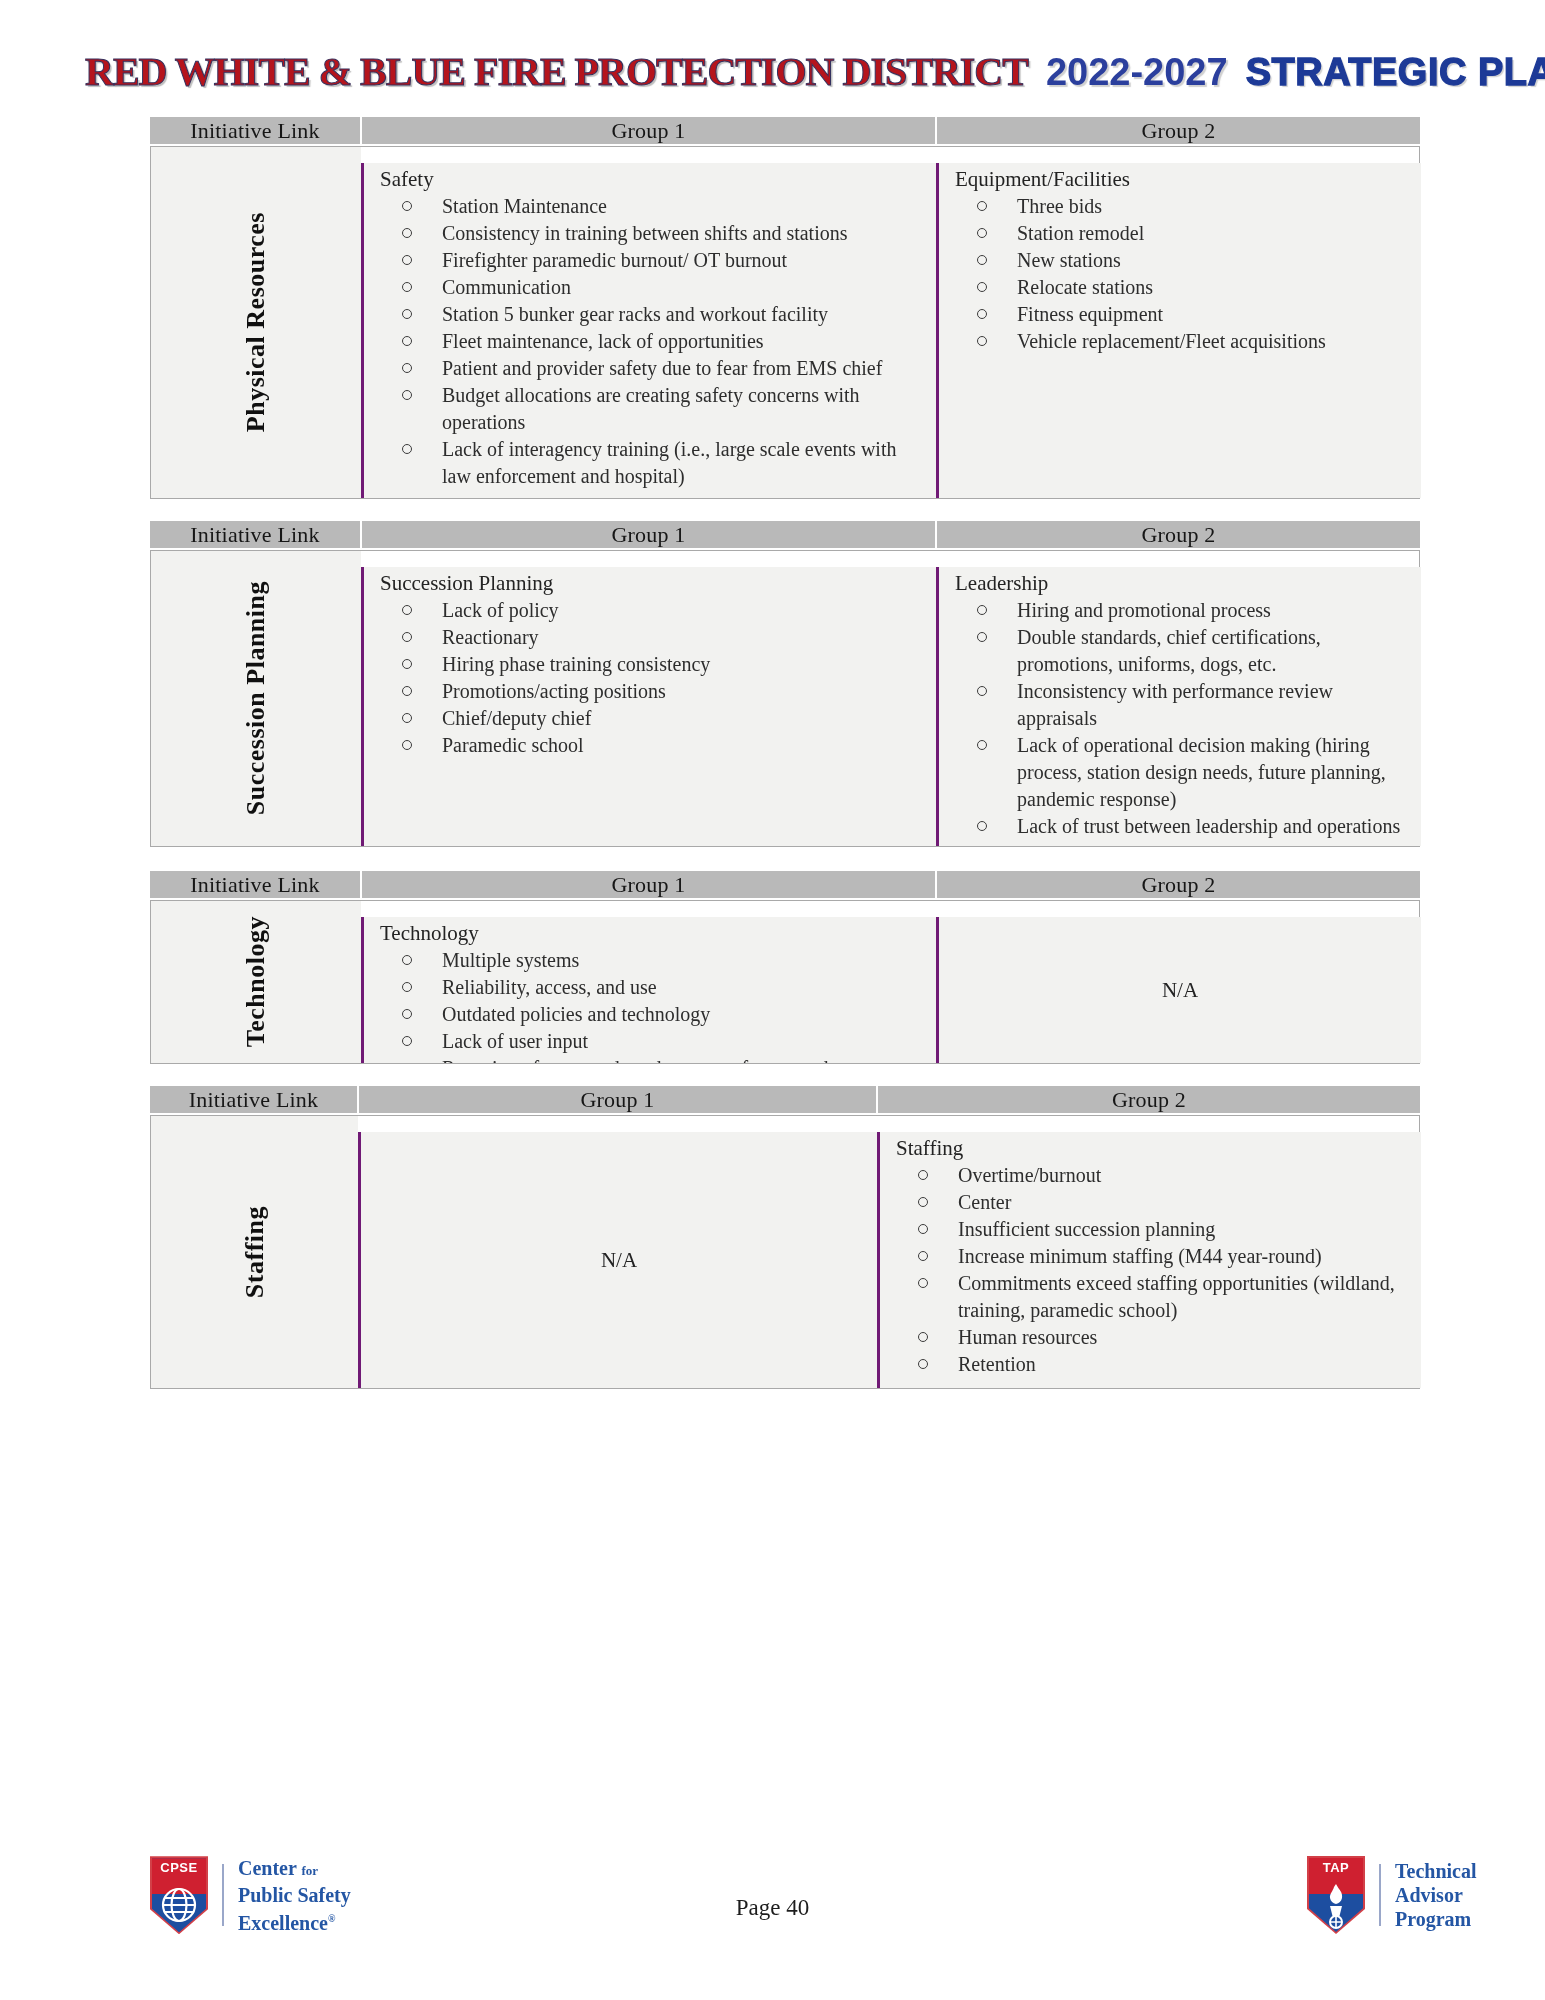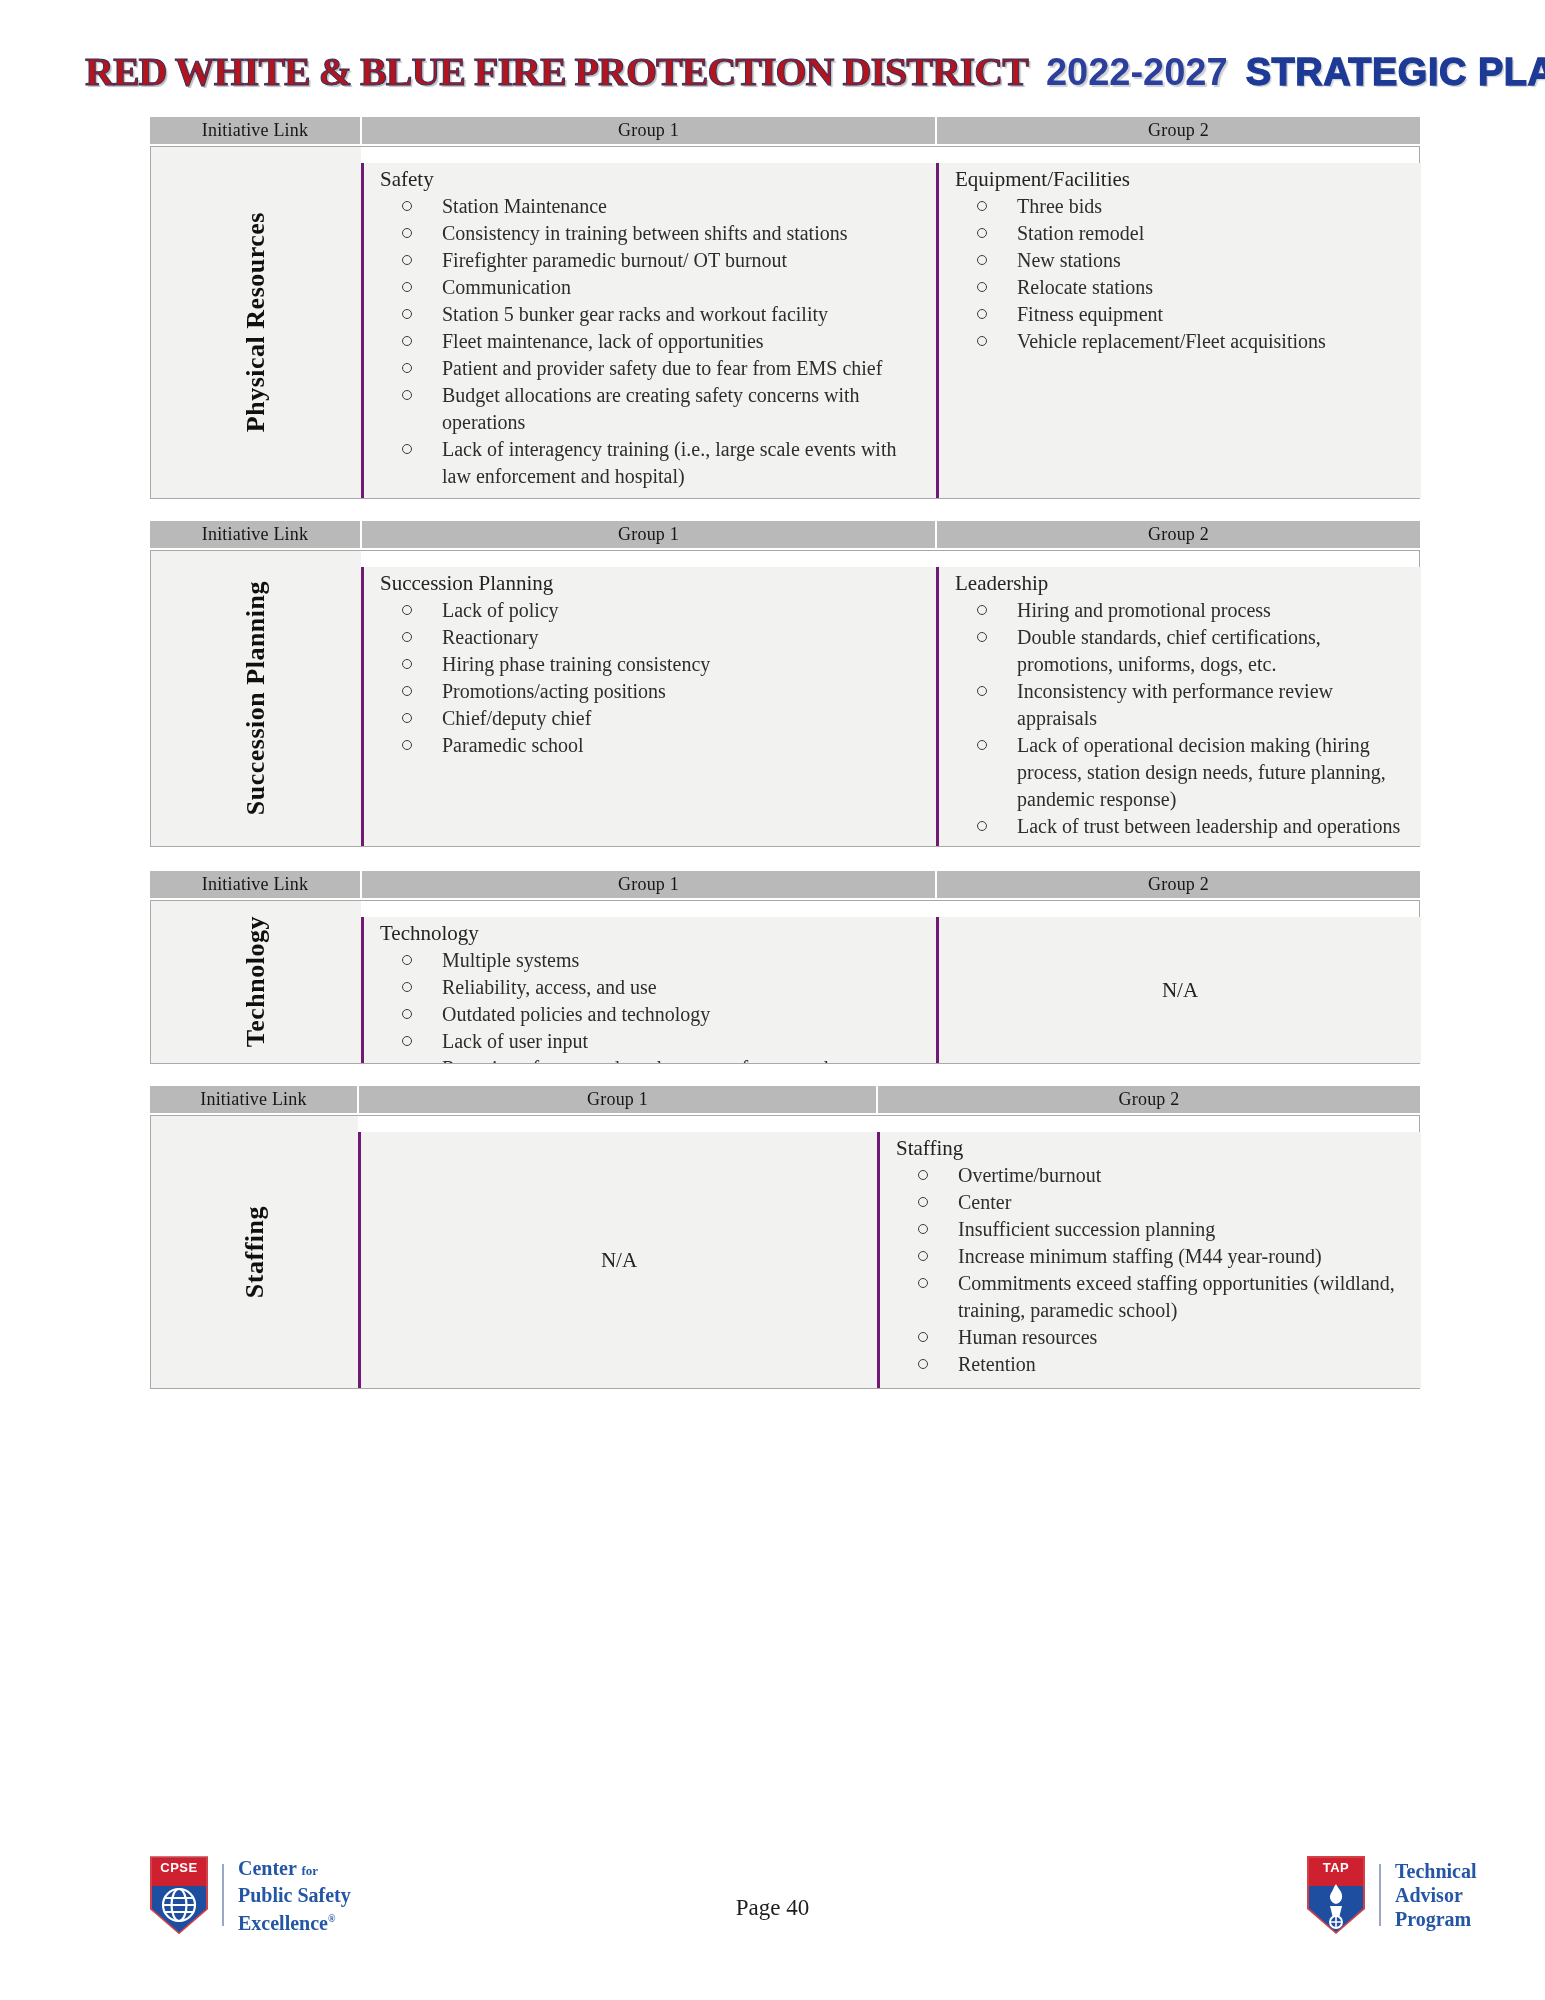--- a/index.html
+++ b/index.html
@@ -23,21 +23,21 @@
     font-family:"Liberation Sans", sans-serif; font-weight:700; font-size:38px; color:#1d3a97;
     letter-spacing:.5px; -webkit-text-stroke:1.3px #1d3a97; text-shadow:2px 2px 1px rgba(120,120,120,.35);
   }
 
   
   .tbl { position:absolute; left:150px; width:1270px; }
   .cols-a { display:grid; grid-template-columns:210px 575px 485px; }
   .cols-b { display:grid; grid-template-columns:207px 519px 544px; }
   .tbl-head .th {
     background:#b9b9b9; height:27px; display:flex; align-items:center; justify-content:center;
-    font-size:18px; color:#161616; letter-spacing:.2px;
+    font-size:22px; color:#161616; letter-spacing:.2px;
   }
   .tbl-head .th + .th { border-left:2px solid #ffffff; }
   .tbl-head { border-bottom:2px solid #ffffff; }
   .tbl-body { border:1px solid #a9a9a9; }
   .tbl-body .td { background:#f2f2f0; overflow:hidden; }
   .tbl-body .td + .td { border-left:3px solid #701a75;margin-top:16px; }
 
   .label-cell { display:flex; align-items:center; justify-content:center; }
   .rot {
     writing-mode:vertical-rl; transform:rotate(180deg);
@@ -58,21 +58,21 @@
 
   
   .page-num { position:absolute; left:0; right:0; top:1895px; text-align:center; font-size:23px; color:#1d1d1d; }
 
   .logo { position:absolute; display:flex; align-items:center; }
   .logo-cpse { left:150px; top:1856px; }
   .logo-tap  { left:1262px; top:1856px;padding-left:45px; }
   .shield-wrap { width:58px; height:78px; clip-path:polygon(0 0,100% 0,100% 68%,50% 100%,0 68%); background:#d24048; padding:0; position:relative; }
   .shield { position:absolute; inset:2px; clip-path:polygon(0 0,100% 0,100% 68%,50% 100%,0 68%); background:#1d4ea0; }
   .shield .band {
-    position:absolute; top:0; left:0; right:0; height:28px; background:#cf2030;
+    position:absolute; top:0; left:0; right:0; height:36px; background:#cf2030;
     color:#ffffff; font-family:"Liberation Sans", sans-serif; font-weight:700; font-size:13px;
     text-align:center; line-height:20px; letter-spacing:.5px;
   }
   .shield svg { position:absolute; left:50%; top:24px; transform:translateX(-50%); }
   .logo-divider { width:2px; height:62px; background:#9aa7c9; margin:0 14px 0 14px; }
   .logo-lines { font-family:"Liberation Serif", serif; font-weight:700; color:#2456a4; font-size:20px; line-height:24px; }
   .logo-lines .sm { font-size:13px; font-weight:700; }
   .logo-lines .sup { font-size:10px; vertical-align:super; }
 </style>
 </head>

